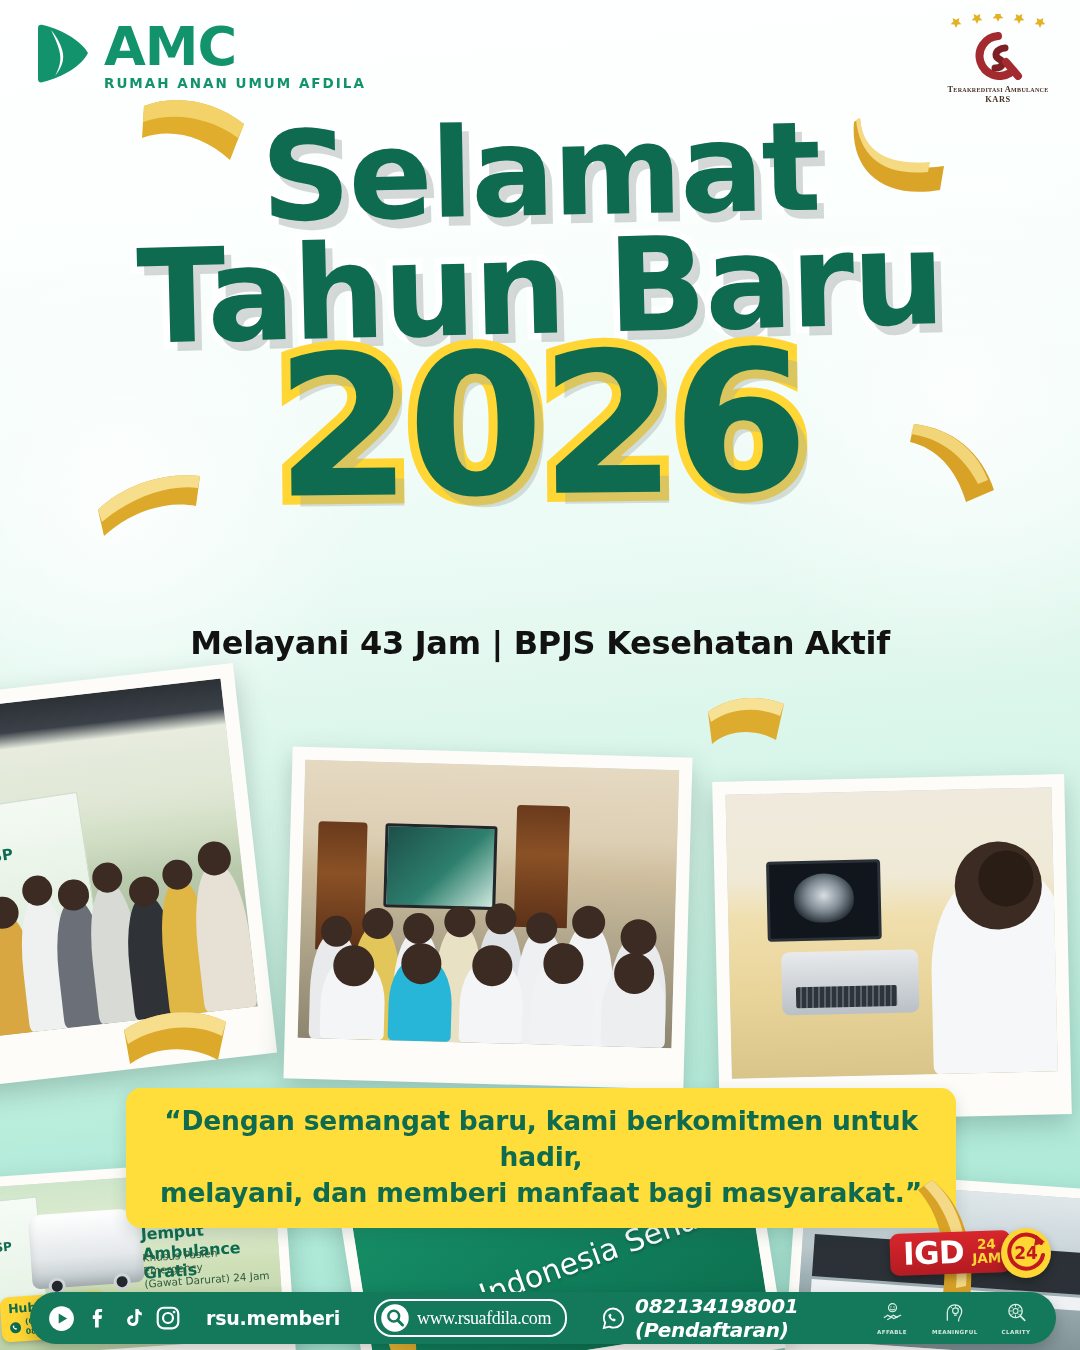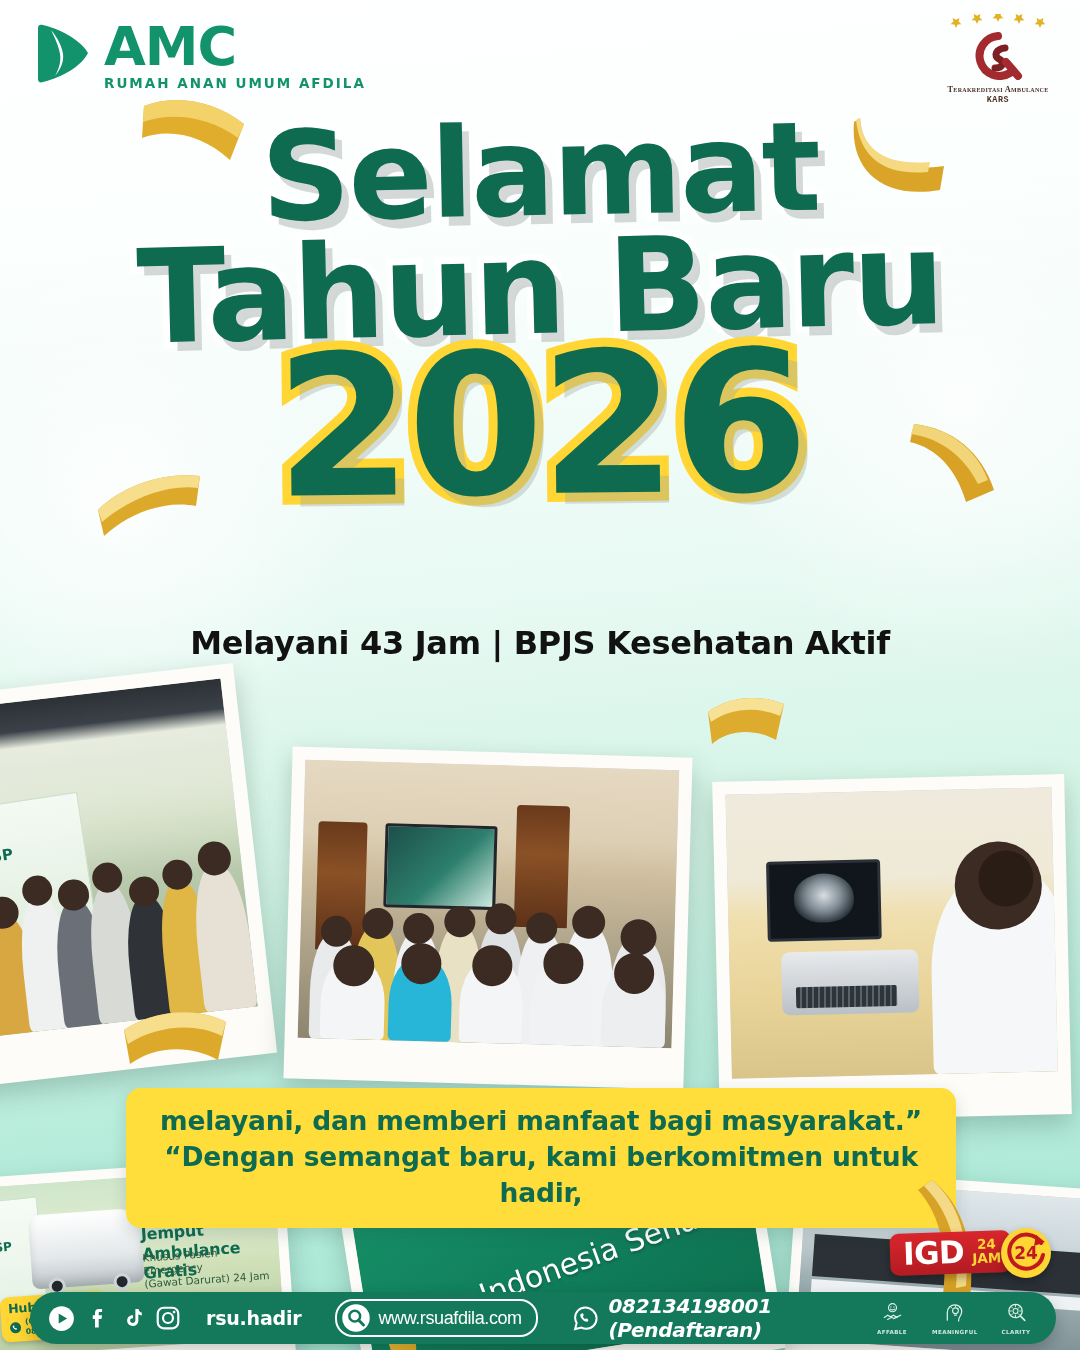--- a/index.html
+++ b/index.html
@@ -20,21 +20,21 @@
   .logo{position:absolute;left:34px;top:22px;display:flex;align-items:flex-start;gap:12px;}
   .logo-mark{width:58px;height:62px;flex:none;}
   .logo-txt{display:flex;flex-direction:column;}
   .logo-amc{font-size:54px;font-weight:bold;color:#12936B;letter-spacing:-1px;line-height:.92;font-family:"DejaVu Sans",sans-serif;}
   .logo-sub{font-size:13.5px;font-weight:bold;color:#12936B;letter-spacing:2.0px;margin-top:3px;font-family:"DejaVu Sans",sans-serif;}
 
   .kars{position:absolute;right:22px;top:14px;width:120px;text-align:center;}
   .kars-stars{height:16px;margin-bottom:-2px;}
   .kars-q{height:48px;}
   .kars-t1{font-family:"Liberation Serif",serif;font-size:8.4px;color:#4a3028;letter-spacing:.3px;font-variant:small-caps;font-weight:bold;line-height:1.35;}
-  .kars-t2{font-family:Liberation Mono, monospace;font-size:8.4px;color:#4a3028;letter-spacing:.6px;font-variant:small-caps;font-weight:bold;}
+  .kars-t2{font-family:Liberation Serif, serif;font-size:8.4px;color:#4a3028;letter-spacing:.6px;font-variant:small-caps;font-weight:bold;}
 
   
   .hero{position:absolute;left:0;top:110px;width:1080px;z-index:24;text-align:center;}
   .ln{font-family:"DejaVu Sans",sans-serif;font-weight:bold;color:#0E6B50;letter-spacing:-2px;
       -webkit-text-stroke:13px #ffffff;paint-order:stroke fill;
       text-shadow:7px 9px 0 rgba(160,170,168,.45);}
   .ln1{font-size:124px;line-height:1.0;transform:rotate(-1.1deg);}
   .ln2{font-size:130px;line-height:1.02;margin-top:-12px;transform:rotate(-1.4deg);}
   .yr{font-family:"DejaVu Sans",sans-serif;font-weight:bold;font-size:196px;line-height:.98;
       color:#0E6B50;letter-spacing:-4px;margin-top:-26px;
@@ -119,21 +119,21 @@
   .igd-clock{width:50px;height:50px;border-radius:50%;background:#FFD633;margin-left:-10px;position:relative;
     box-shadow:0 4px 9px rgba(0,0,0,.28);display:flex;align-items:center;justify-content:center;}
   .igd-clock span{font-family:"DejaVu Sans",sans-serif;font-weight:bold;font-size:17px;color:#c2181f;}
 
   
   .footer{position:absolute;left:30px;top:1292px;width:1026px;height:52px;background:#13795A;border-radius:26px;
     z-index:40;display:flex;align-items:center;padding:0 18px;box-shadow:0 6px 16px rgba(0,0,0,.22);}
   .soc{display:flex;align-items:center;gap:11px;}
   .handle{font-family:"DejaVu Sans",sans-serif;font-weight:bold;font-size:19px;color:#fff;margin-left:14px;letter-spacing:-.2px;}
   .webpill{display:flex;align-items:center;gap:7px;border:2px solid #fff;border-radius:18px;padding:2px 14px 2px 4px;margin-left:34px;}
-  .webpill .t{font-family:Liberation Sans, sans-serif;font-size:18px;color:#fff;letter-spacing:-.4px;}
+  .webpill .t{font-family:Liberation Serif, serif;font-size:18px;color:#fff;letter-spacing:-.4px;}
   .wa{display:flex;align-items:center;gap:10px;margin-left:34px;font-style:italic;}
   .wa .t{font-family:"DejaVu Sans",sans-serif;font-weight:bold;font-size:20px;color:#fff;letter-spacing:-.3px;}
   .values{display:flex;align-items:center;gap:18px;margin-left:auto;}
   .val{text-align:center;width:44px;}
   .val .vt{font-family:"DejaVu Sans",sans-serif;font-weight:bold;font-size:5.6px;color:#cfe8dc;letter-spacing:.4px;margin-top:1px;}
 </style>
 </head>
 <body>
 
 <div class="poster">
@@ -319,22 +319,22 @@
   <div class="pol p6">
     <div class="inner">
       <div class="scene s-bld">
         <div style="position:absolute;left:4%;top:34%;width:92%;height:26%;background:#2b3136;"></div>
         <div style="position:absolute;left:4%;top:62%;width:92%;height:8%;background:#eef2f4;"></div>
       </div>
     </div>
   </div>
 
   <div class="quote">
+    <div>“Dengan semangat baru, kami berkomitmen untuk hadir,</div>
     <div>melayani, dan memberi manfaat bagi masyarakat.”</div>
-    <div>“Dengan semangat baru, kami berkomitmen untuk hadir,</div>
   </div>
 
   <div class="igd">
     <div class="igd-plate">
       <span class="igd-main">IGD</span>
       <span class="igd-24">
         <span>24</span><br><span>JAM</span>
       </span>
     </div>
     <div class="igd-clock">
@@ -357,21 +357,21 @@
         <path d="M15.5 3h-2.8C10.4 3 9 4.6 9 7v2.3H6.8V13H9v8.5h3.7V13h2.8l.5-3.7h-3.3V7.4c0-.9.3-1.3 1.3-1.3h2.1V3z" fill="#fff"></path>
       </svg>
       <svg width="23" height="26" viewBox="0 0 24 24">
         <path d="M15.2 2.5h3.1c.2 1.9 1.4 3.4 3.4 3.7v3.1c-1.4 0-2.6-.4-3.6-1.1v6.3c0 3.4-2.6 5.9-5.9 5.9-3.2 0-5.8-2.5-5.8-5.7s2.8-5.9 6.1-5.5v3.2c-1.6-.4-3 .6-3 2.2 0 1.5 1.2 2.6 2.7 2.6 1.6 0 2.8-1.1 2.8-2.9V2.5z" fill="#fff"></path>
       </svg>
       <svg width="26" height="26" viewBox="0 0 24 24">
         <rect x="2.5" y="2.5" width="19" height="19" rx="5.5" fill="none" stroke="#fff" stroke-width="2"></rect>
         <circle cx="12" cy="12" r="4.6" fill="none" stroke="#fff" stroke-width="2"></circle>
         <circle cx="17.6" cy="6.5" r="1.3" fill="#fff"></circle>
       </svg>
-      <span class="handle">rsu.hadir</span>
+      <span class="handle">rsu.memberi</span>
     </div>
 
     <div class="webpill">
       <svg width="30" height="30" viewBox="0 0 24 24">
         <circle cx="12" cy="12" r="11" fill="#fff"></circle>
         <circle cx="11" cy="10.5" r="4.3" fill="none" stroke="#13795A" stroke-width="2"></circle>
         <path d="M14.2 13.8 18 17.6" stroke="#13795A" stroke-width="2.4" stroke-linecap="round"></path>
       </svg>
       <span class="t">www.rsuafdila.com</span>
     </div>

